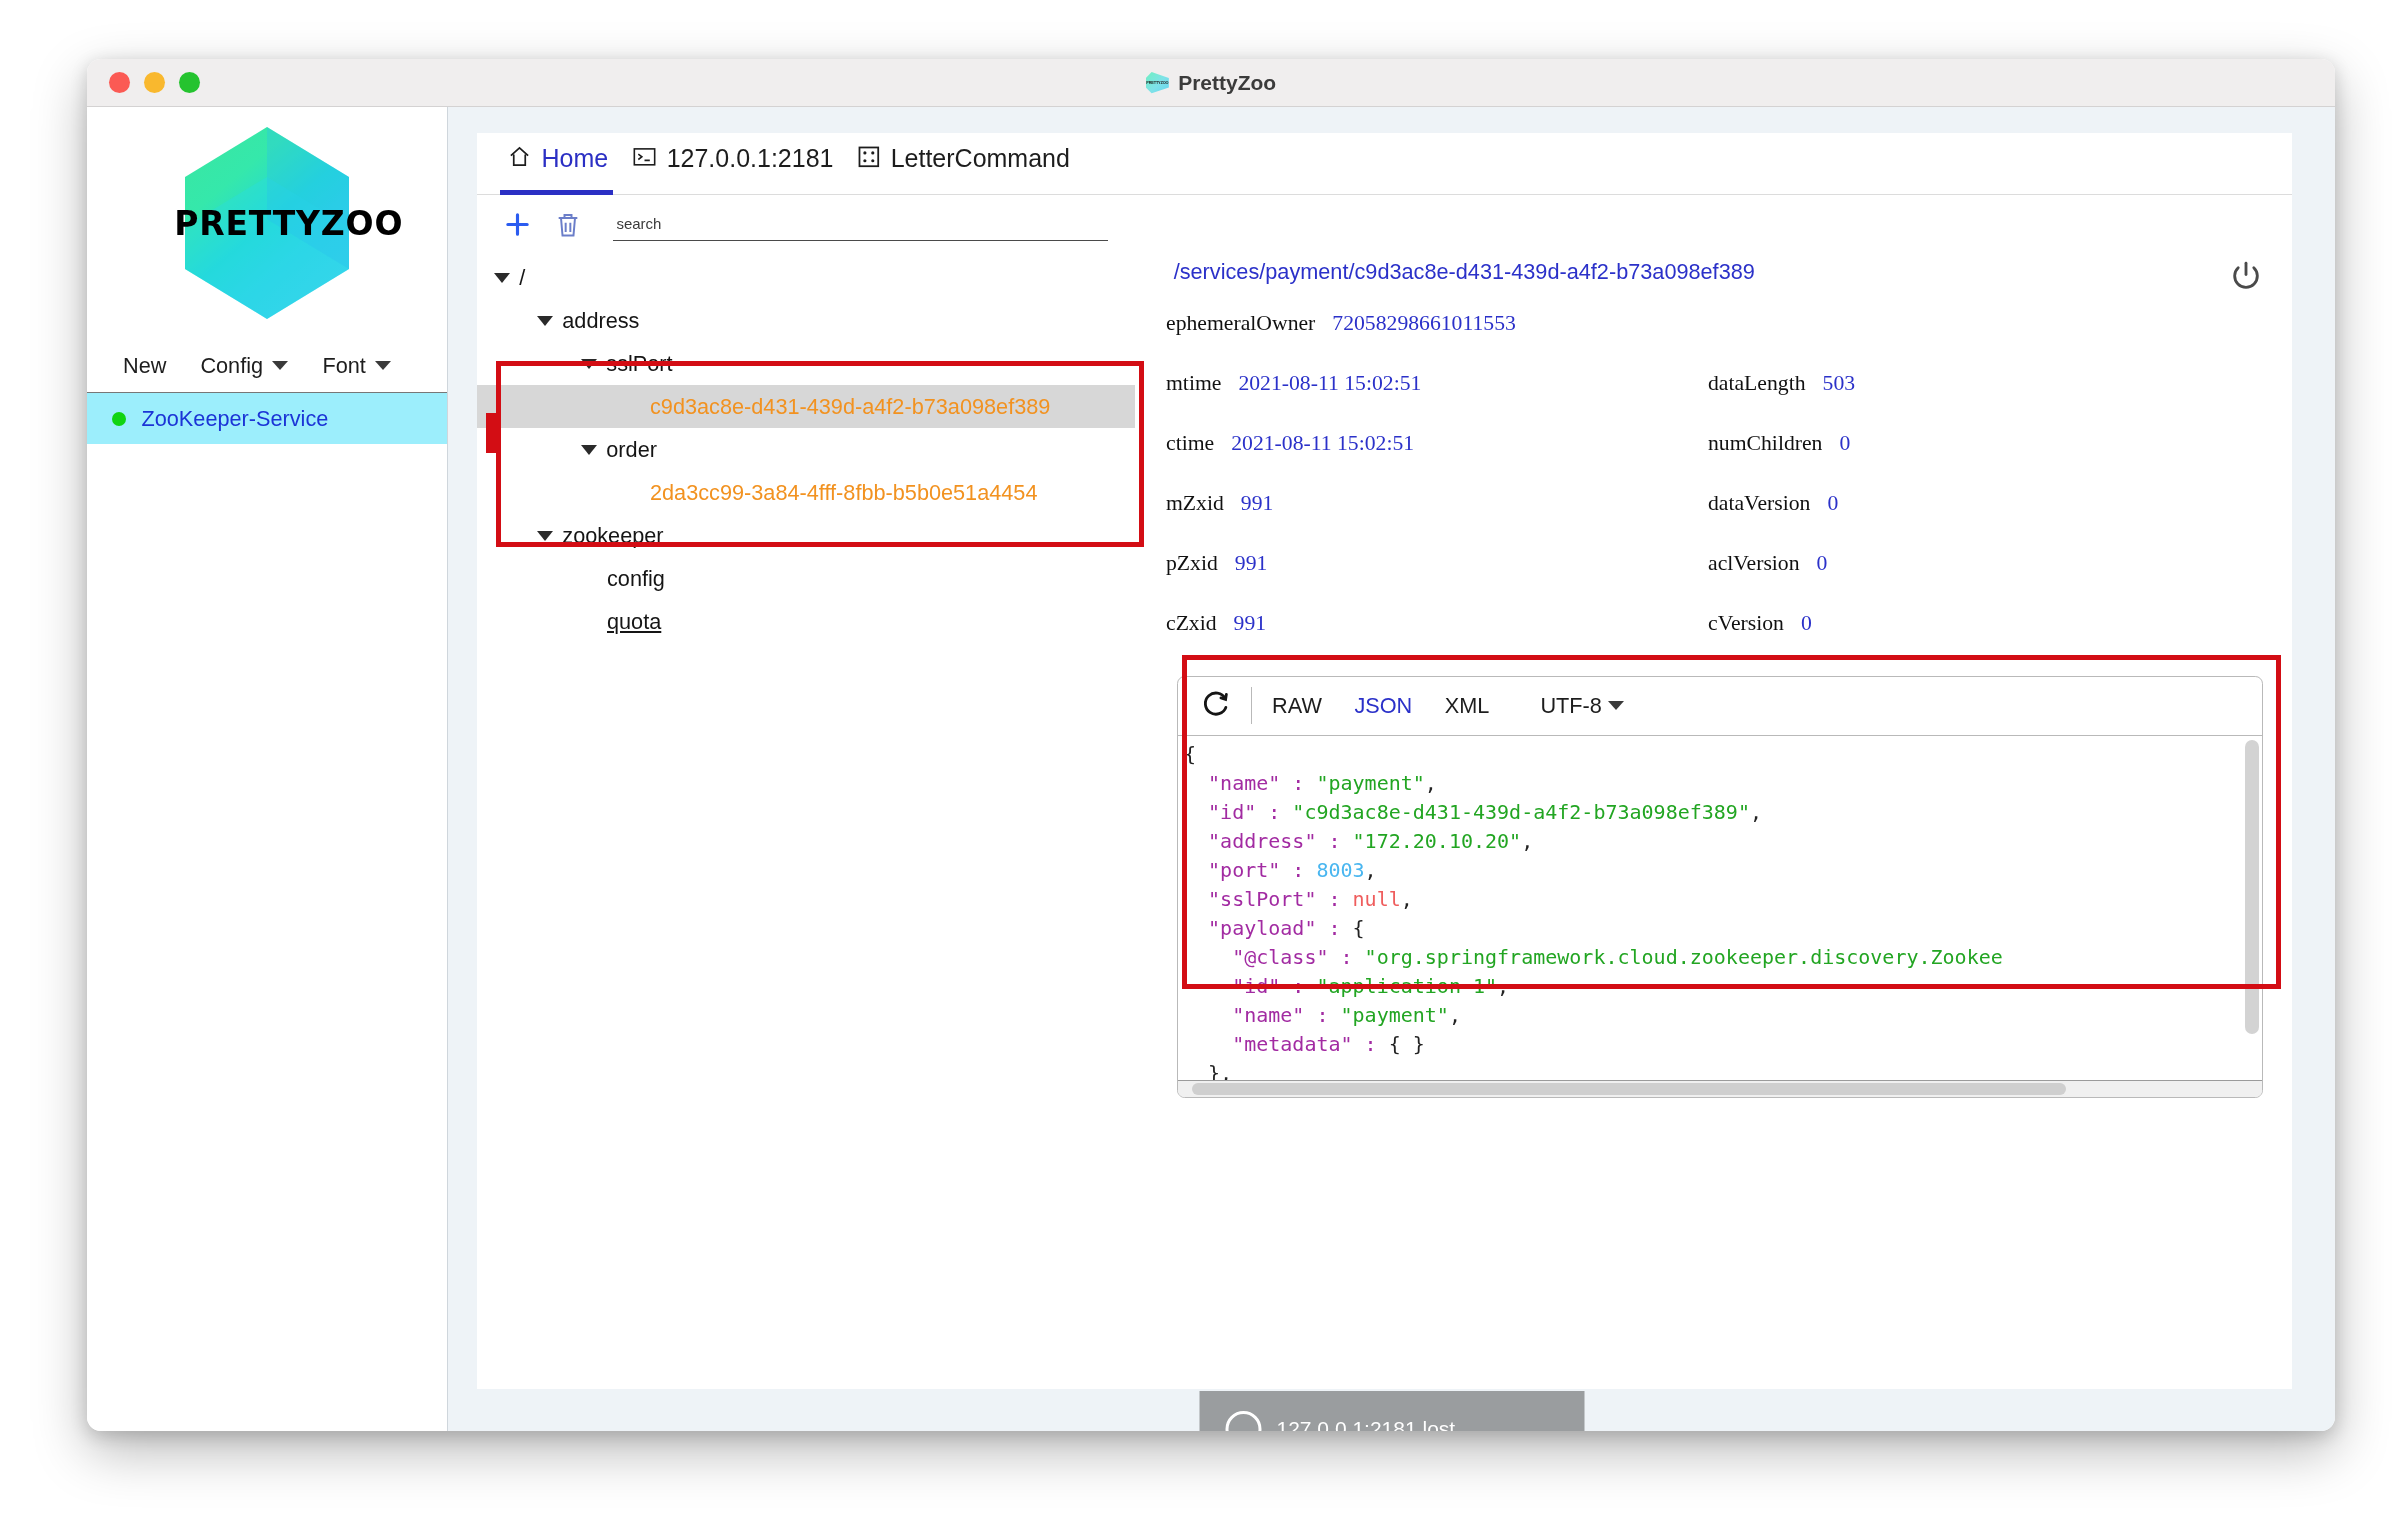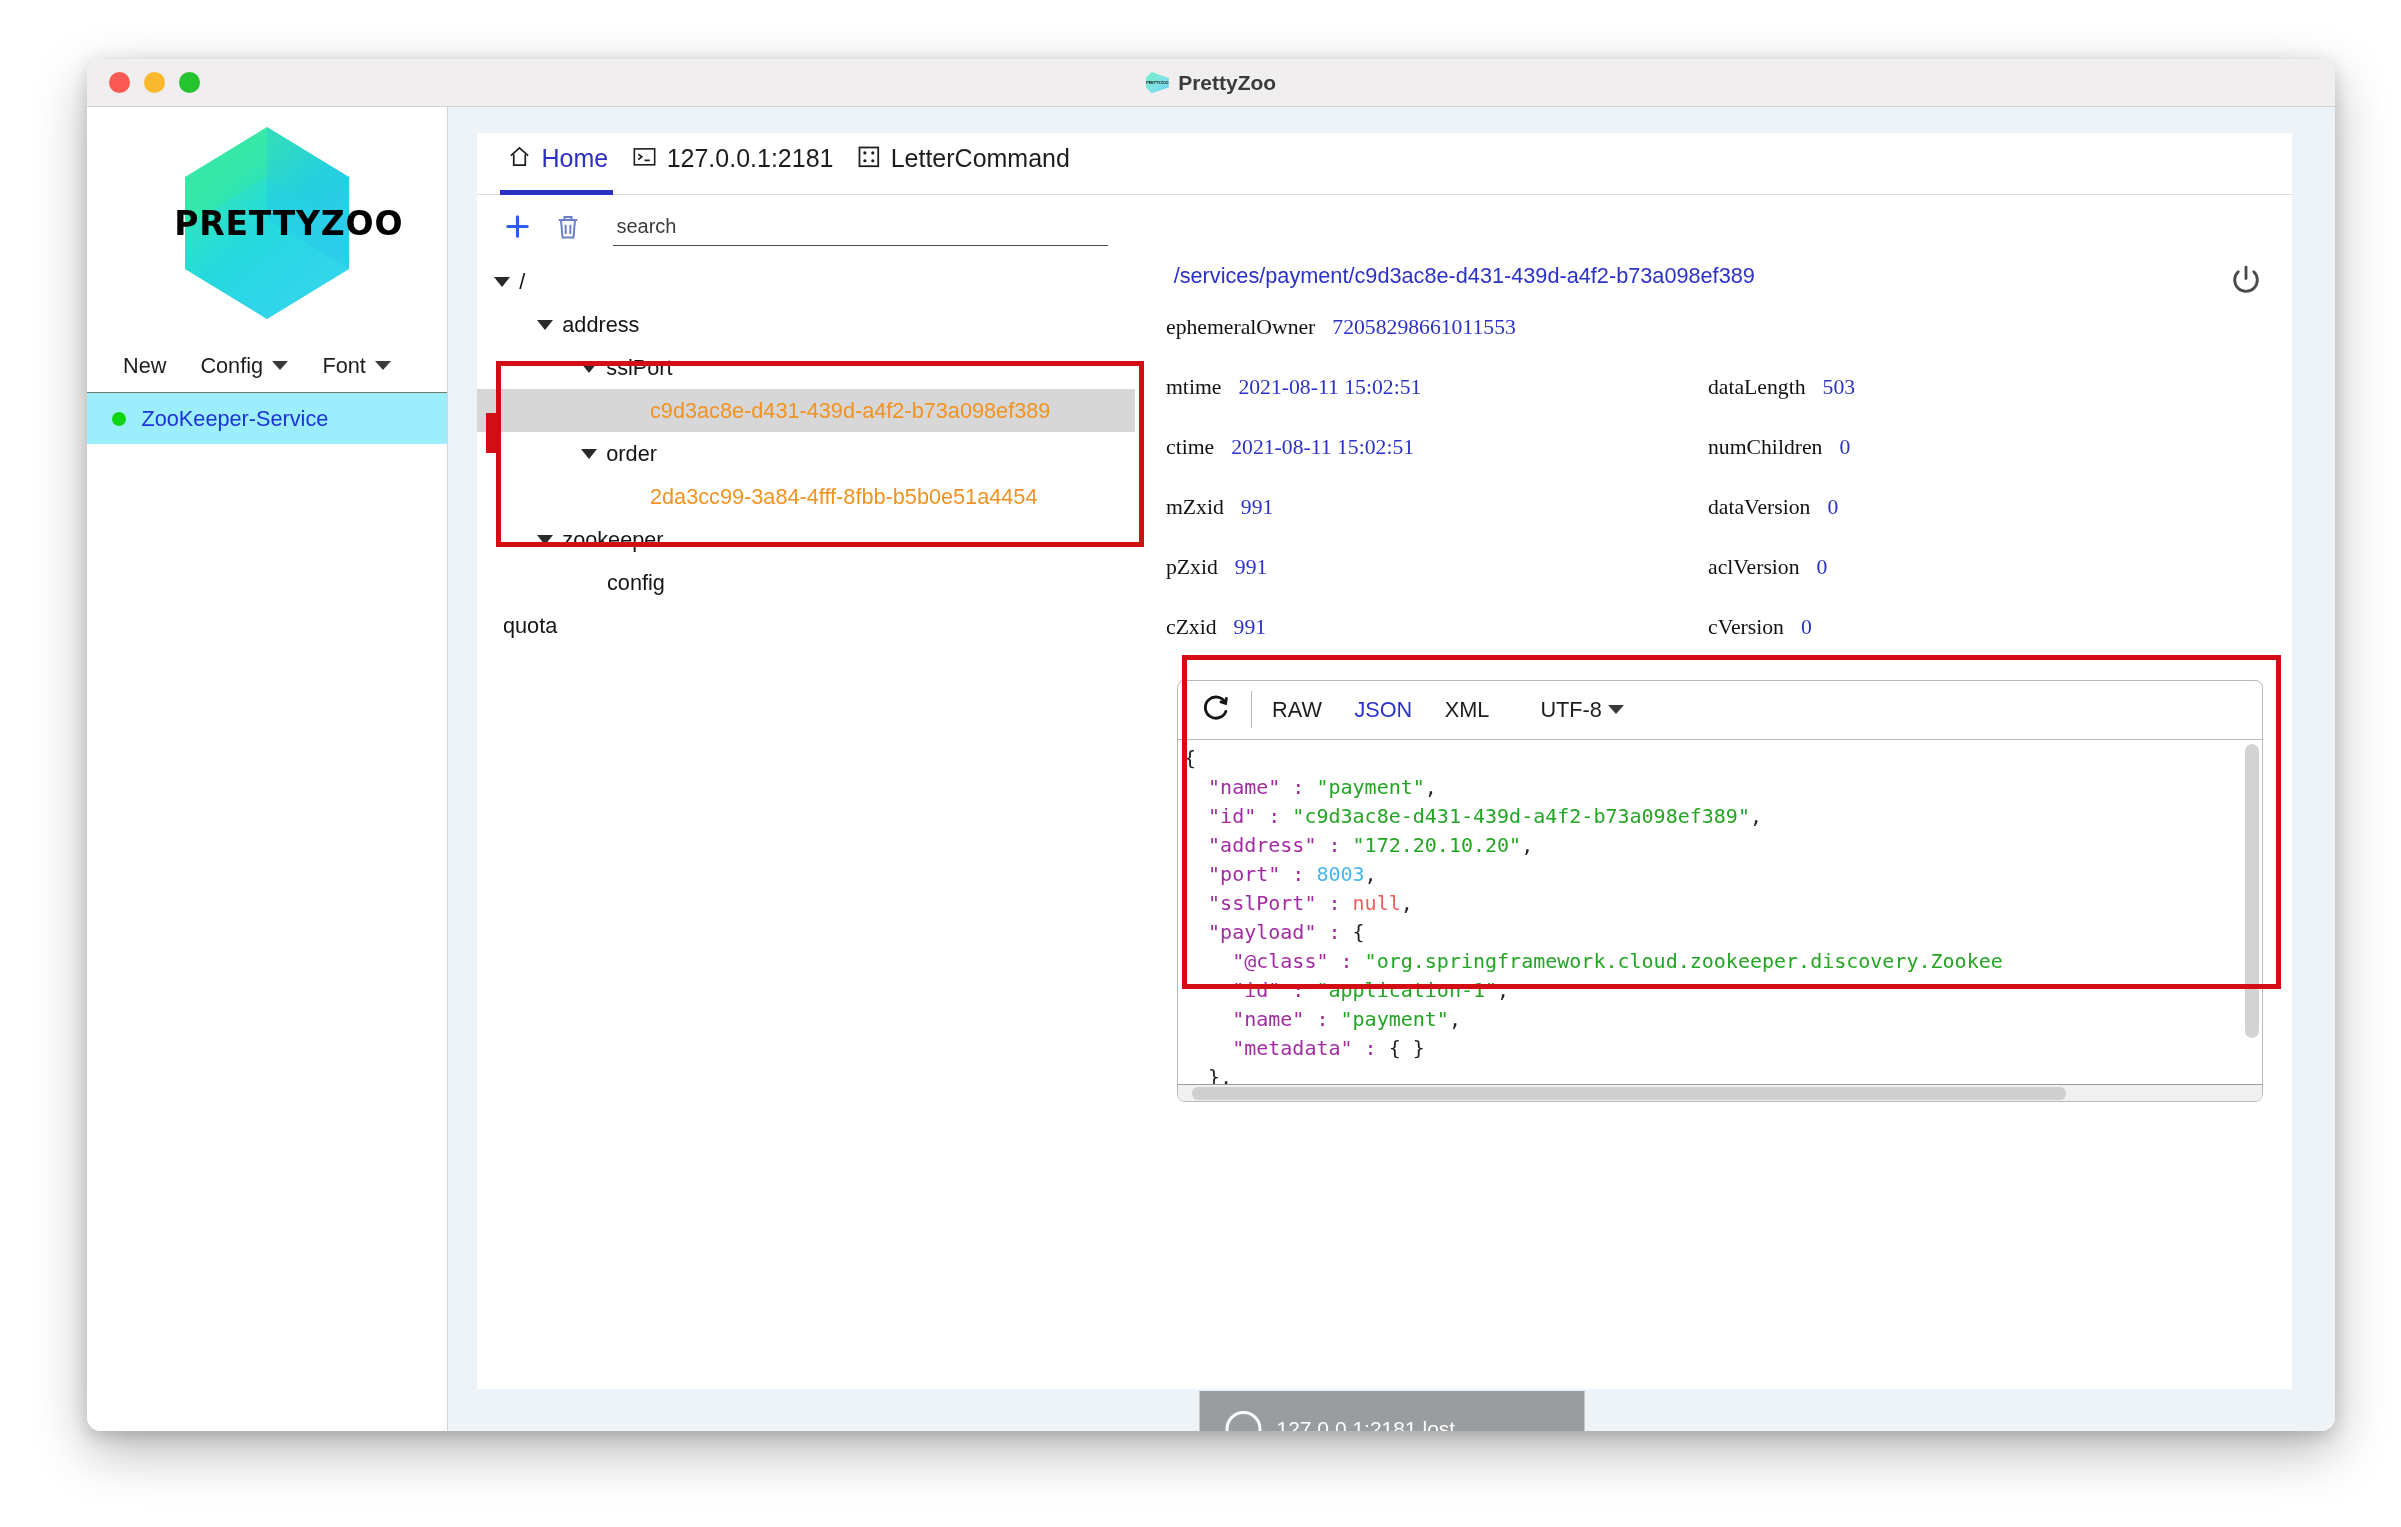--- a/index.html
+++ b/index.html
@@ -211,21 +211,21 @@
   }
   #search-wrap {
     flex: 0 0 495px;
     border-bottom: 1.5px solid #4a4a4a;
     padding: 4.6px 3.1px 7.7px 3.1px;
     margin-left: 9.3px;
   }
   #search-input {
     width: 100%;
     border: none; outline: none;
-    font-size: 20px;
+    font-size: 15px;
     color: #2b2b2b;
     font-family: "Liberation Sans", sans-serif;
     background: transparent;
   }
   #search-input::placeholder { color: #3b3b3b; }
 
   
   #panes { flex: 1; display: flex; min-height: 0; }
 
   
@@ -562,21 +562,21 @@
               <div class="tree-row" style="padding-left:60px;">
                 <span class="twisty"></span>
                 <span>zookeeper</span>
               </div>
 
               <div class="tree-row" style="padding-left:104px;">
                 <span class="no-twisty"></span>
                 <span>config</span>
               </div>
 
-              <div class="tree-row" style="">
+              <div class="tree-row" style="padding-left:104px;text-decoration:underline;">
                 <span class="no-twisty"></span>
                 <span>quota</span>
               </div>
 
             </div>
 
             <div id="detail-pane">
 
               <div id="node-path">/services/payment/c9d3ac8e-d431-439d-a4f2-b73a098ef389</div>
 

